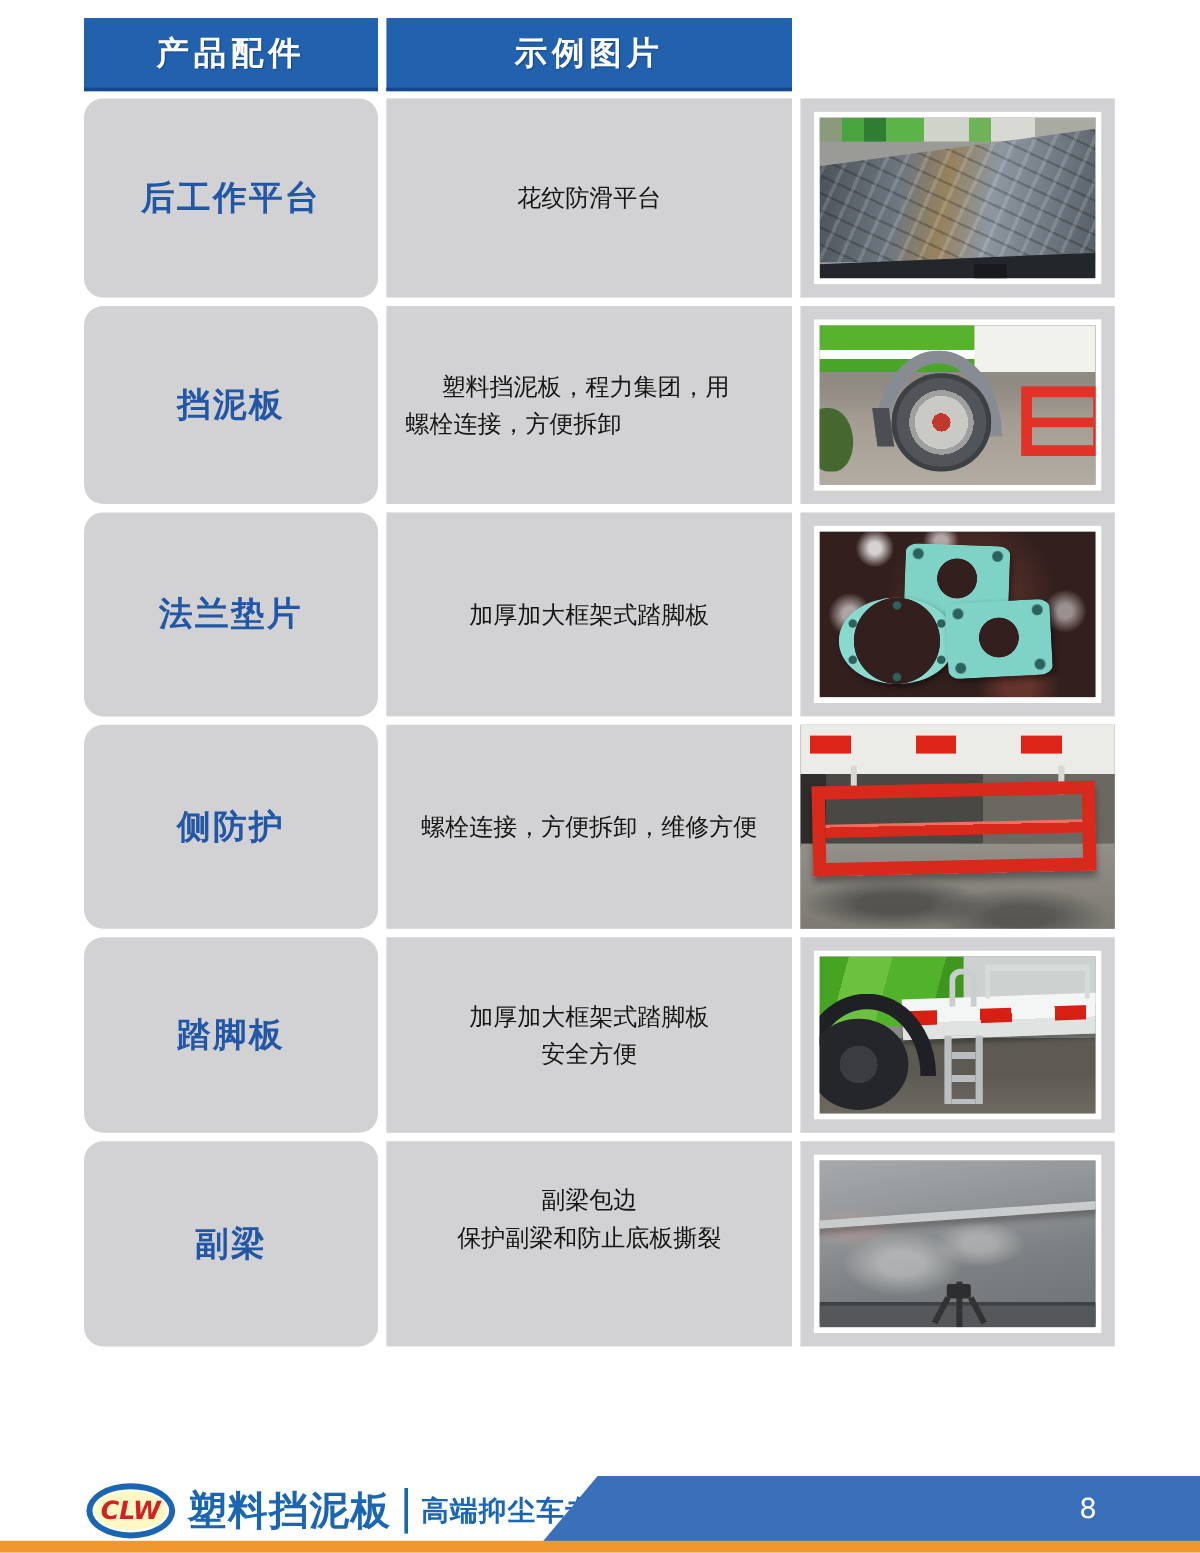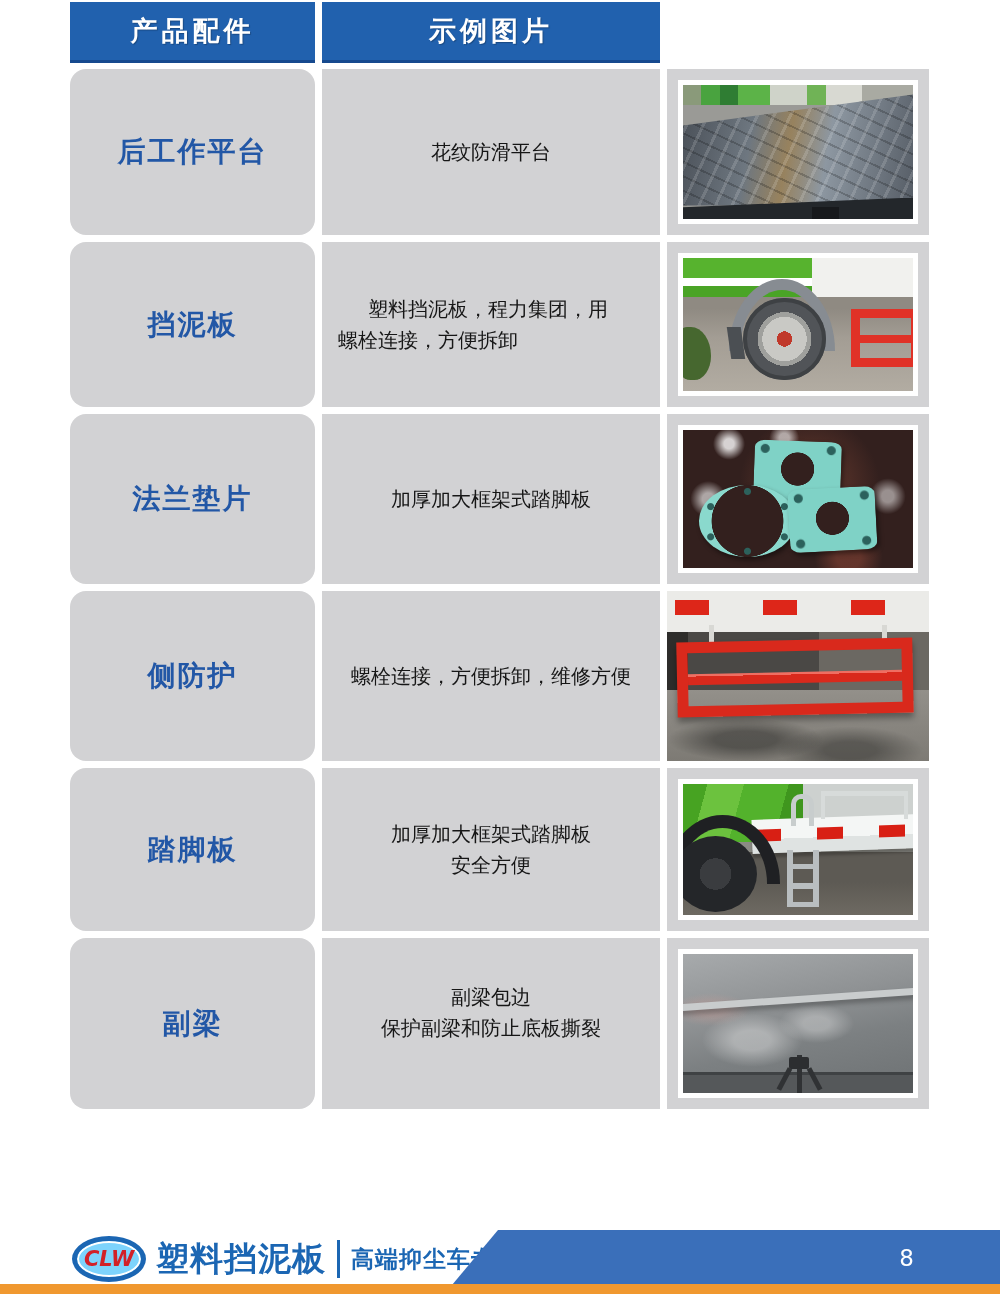--- a/index.html
+++ b/index.html
@@ -5,21 +5,21 @@
   * { box-sizing: border-box; margin: 0; padding: 0; }
   html,body { width:1000px; height:1294px; }
   body {
     position: relative;
     background: #ffffff;
     font-family: "DejaVu Sans", sans-serif;
     overflow: hidden;
   }
 
   
-  .spec-table { position:absolute; left:70px; top:2px; width:859px; }
+  .spec-table { position:absolute; left:70px; top:15px; width:859px; }
   .trow {
     display:grid;
     grid-template-columns:245px 338px 262px;
     column-gap:7px;
     margin-bottom:7px;
   }
   .thead { height:61px; margin-bottom:6px; }
   .hcell {
     background:#2161ae;
     border-bottom:3px solid #16498e;
@@ -37,21 +37,21 @@
   .part-cell {
     display:flex; align-items:center; justify-content:center;
     color:#2257a6; font-weight:bold; font-size:28px; letter-spacing:2px;border-radius:16px;
   }
   .param-cell {
     display:flex; flex-direction:column; align-items:center; justify-content:center;
     color:#161616; font-size:20px; line-height:1.55; text-align:center;
   }
   .param-left { align-items:flex-start; text-align:left; padding:0 16px; }
   .param-left .pline.first { text-indent:1.5em; }
-  .param-top { justify-content:flex-start; padding-top:44px; }
+  .param-top { justify-content:flex-start; padding-top:34px; }
 
   
   .photo {
     position:absolute; left:11px; right:11px; top:11px; bottom:11px;
     border:5px solid #ffffff; overflow:hidden; background:#9a9a96;
   }
   .photo.full { left:0; right:0; top:0; bottom:0; border:none; }
   .photo div { position:absolute; }
 
   
@@ -169,21 +169,21 @@
     box-shadow:0 -3px 0 #3f4244;}
   .p6-stem{ left:49.4%;bottom:0;width:5px;height:27%;background:#303234;}
   .p6-nut{ left:46%;bottom:17%;width:9%;height:9%;background:#2c2e30;border-radius:2px;}
   .p6-leg-l{ left:43%;bottom:2%;width:5px;height:17%;background:#303234;transform:rotate(28deg);}
   .p6-leg-r{ left:56%;bottom:2%;width:5px;height:17%;background:#303234;transform:rotate(-28deg);}
 
   
   .footer-brand{ position:absolute; left:72px; top:1234px; height:50px;
     display:flex; align-items:center; }
   .logo-oval{ width:74px; height:46px; border:5px solid #1b66b3; border-radius:50%;
-    display:flex; align-items:center; justify-content:center; background:#7dd3fc;
+    display:flex; align-items:center; justify-content:center; background:#fef9c3;
     box-shadow:inset 0 0 0 2px #ffffff; }
   .logo-clw{ color:#d22027; font-weight:bold; font-style:italic; font-size:21px; letter-spacing:0px; }
   .company-name{ color:#1b66b3; font-size:33px; font-weight:bold; margin-left:10px; letter-spacing:1px; }
   .brand-divider{ width:3px; height:38px; background:#1b66b3; margin:0 11px; }
   .brand-tagline{ color:#1b66b3; font-size:23px; font-weight:bold; letter-spacing:1px; }
 
   .page-band{ position:absolute; left:452px; top:1230px; width:548px; height:55px;
     background:#3a6fba; clip-path:polygon(46px 0, 100% 0, 100% 100%, 0 100%); }
   .page-number{ position:absolute; right:86px; top:50%; transform:translateY(-50%);
     color:#ffffff; font-size:23px; }

